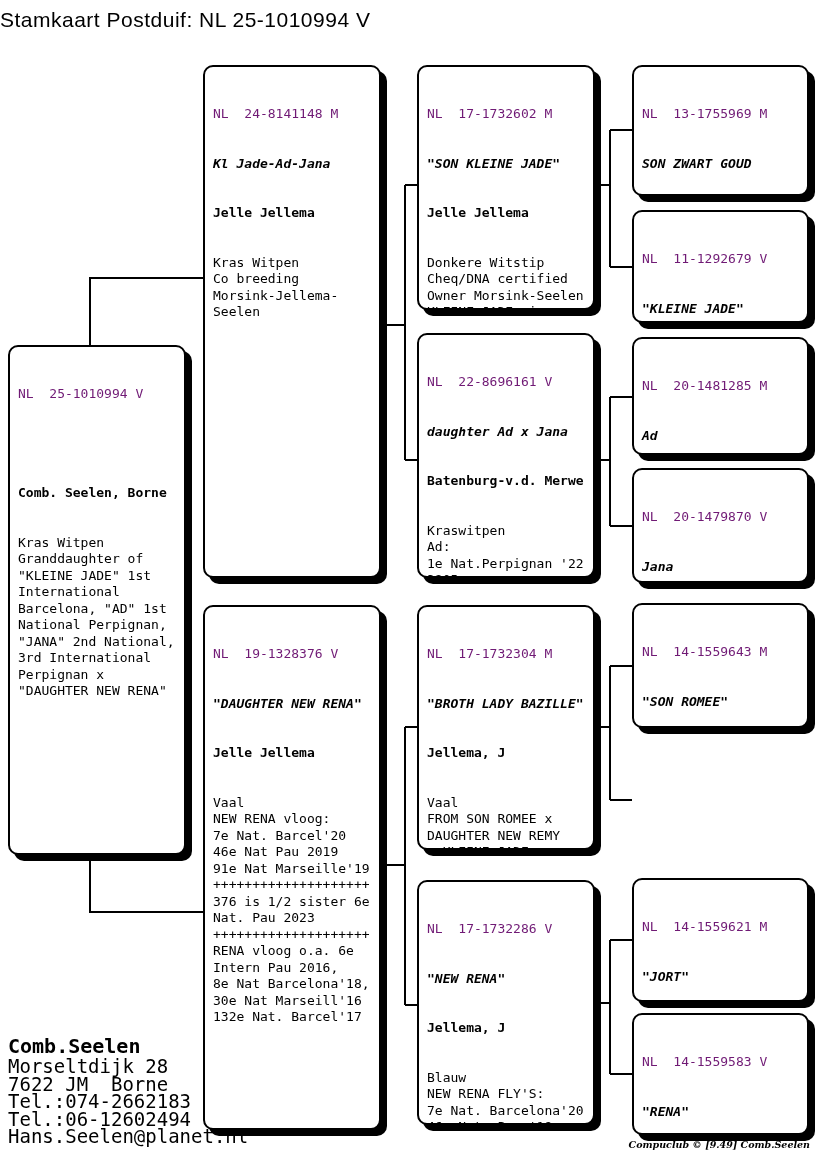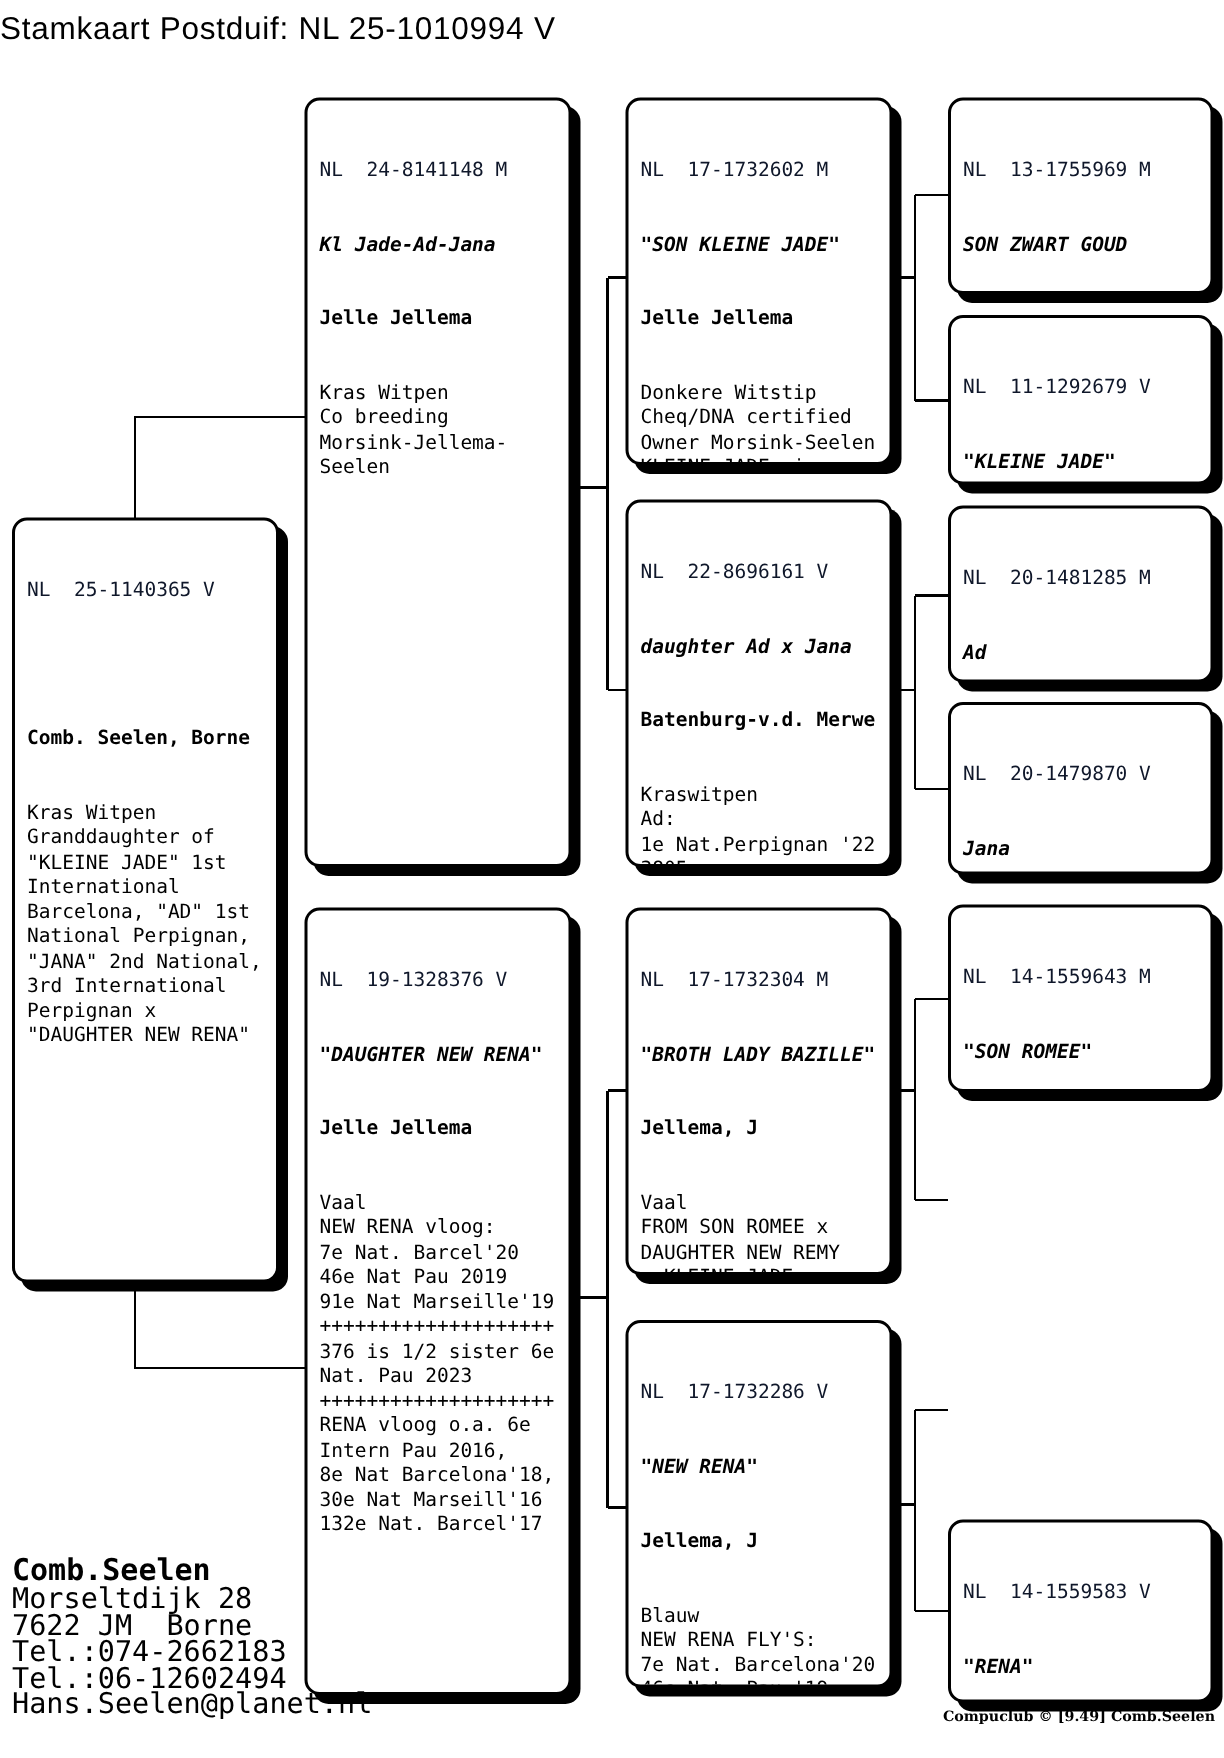--- a/index.html
+++ b/index.html
@@ -12,30 +12,30 @@
     font-family:"Liberation Sans", sans-serif; font-size:21px; letter-spacing:0.5px;
   }
   .connectors { position:absolute; top:0; left:0; }
   .pbox {
     position:absolute; box-sizing:border-box; background:#fff;
     border:2px solid #000; border-radius:10px;
     box-shadow:6px 6px 0 0 #000;
     padding:6px 8px 4px 8px;
     font-size:13px; line-height:16.5px; white-space:pre; overflow:hidden;
   }
-  .ring  { color:#0f172a; }
+  .ring  { color:#701a75; }
   .pname { font-weight:bold; font-style:italic; min-height:16.5px; }
   .owner { font-weight:bold; }
   .plines { }
   .contact { position:absolute; left:8px; top:1034px; }
   .contact-name { font-size:20px; font-weight:bold; line-height:24px; }
   .contact-lines { font-size:19px; line-height:17.5px; white-space:pre; }
   .footer {
     position:absolute; left:500px; top:1139px; width:310px; text-align:right;
-    font-family:"DejaVu Serif", serif; font-weight:bold;
+    font-family:"DejaVu Serif", serif; font-style:italic; font-weight:bold;
     font-size:9.5px;
   }
 </style>
 </head>
 <body>
 
 <div class="page">
 
   <div class="title">Stamkaart Postduif: NL  25-1010994 V</div>
 
@@ -44,21 +44,21 @@
     <path d="M90,855 V912 H203"></path>
     <path d="M381,325 H405 M405,185 V460 M405,185 H417 M405,460 H417"></path>
     <path d="M381,865 H405 M405,727 V1005 M405,727 H417 M405,1005 H417"></path>
     <path d="M595,185 H610 M610,130 V267 M610,130 H632 M610,267 H632"></path>
     <path d="M595,460 H610 M610,397 V526 M610,397 H632 M610,526 H632"></path>
     <path d="M595,727 H610 M610,666 V800 M610,666 H632 M610,800 H632"></path>
     <path d="M595,1003 H610 M610,940 V1074 M610,940 H632 M610,1074 H632"></path>
   </svg>
 
   <div class="pbox" style="left:8px;top:345px;width:178px;height:510px">
-    <div class="ring">NL  25-1140365 V</div>
+    <div class="ring">NL  25-1010994 V</div>
     <div class="pname"></div>
     <div class="owner">Comb. Seelen, Borne</div>
     <div class="plines">Kras Witpen
 Granddaughter of
 "KLEINE JADE" 1st
 International
 Barcelona, "AD" 1st
 National Perpignan,
 "JANA" 2nd National,
 3rd International
@@ -187,20 +187,26 @@
   </div>
 
   <div class="pbox" style="left:632px;top:603px;width:177px;height:125px">
     <div class="ring">NL  14-1559643 M</div>
     <div class="pname">"SON ROMEE"</div>
     
     
   </div>
 
 
+  <div class="pbox" style="left:632px;top:878px;width:177px;height:124px">
+    <div class="ring">NL  14-1559621 M</div>
+    <div class="pname">"JORT"</div>
+    
+    
+  </div>
 
   <div class="pbox" style="left:632px;top:1013px;width:177px;height:122px">
     <div class="ring">NL  14-1559583 V</div>
     <div class="pname">"RENA"</div>
     
     
   </div>
 
   <div class="contact">
     <div class="contact-name">Comb.Seelen</div>

